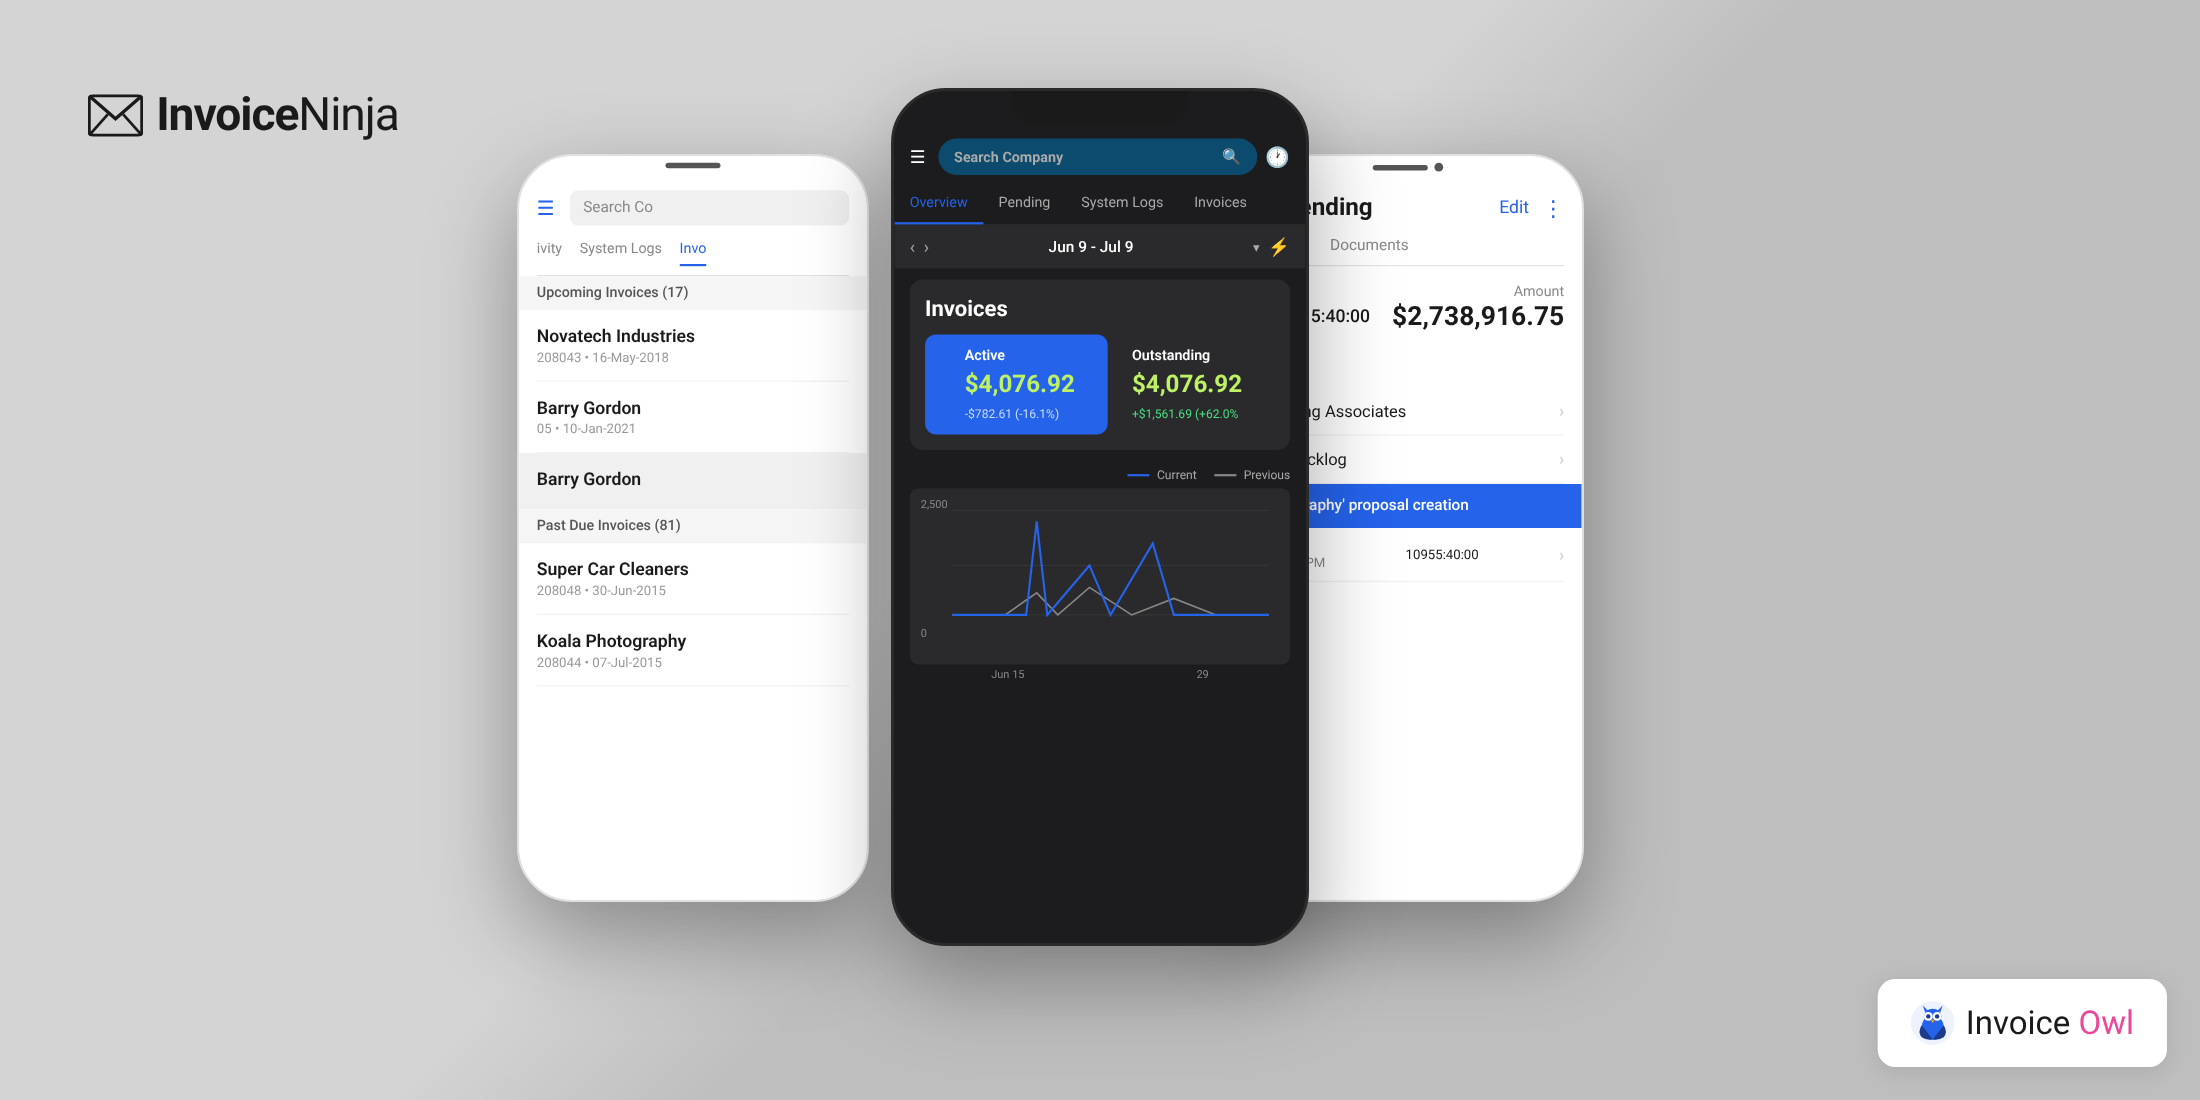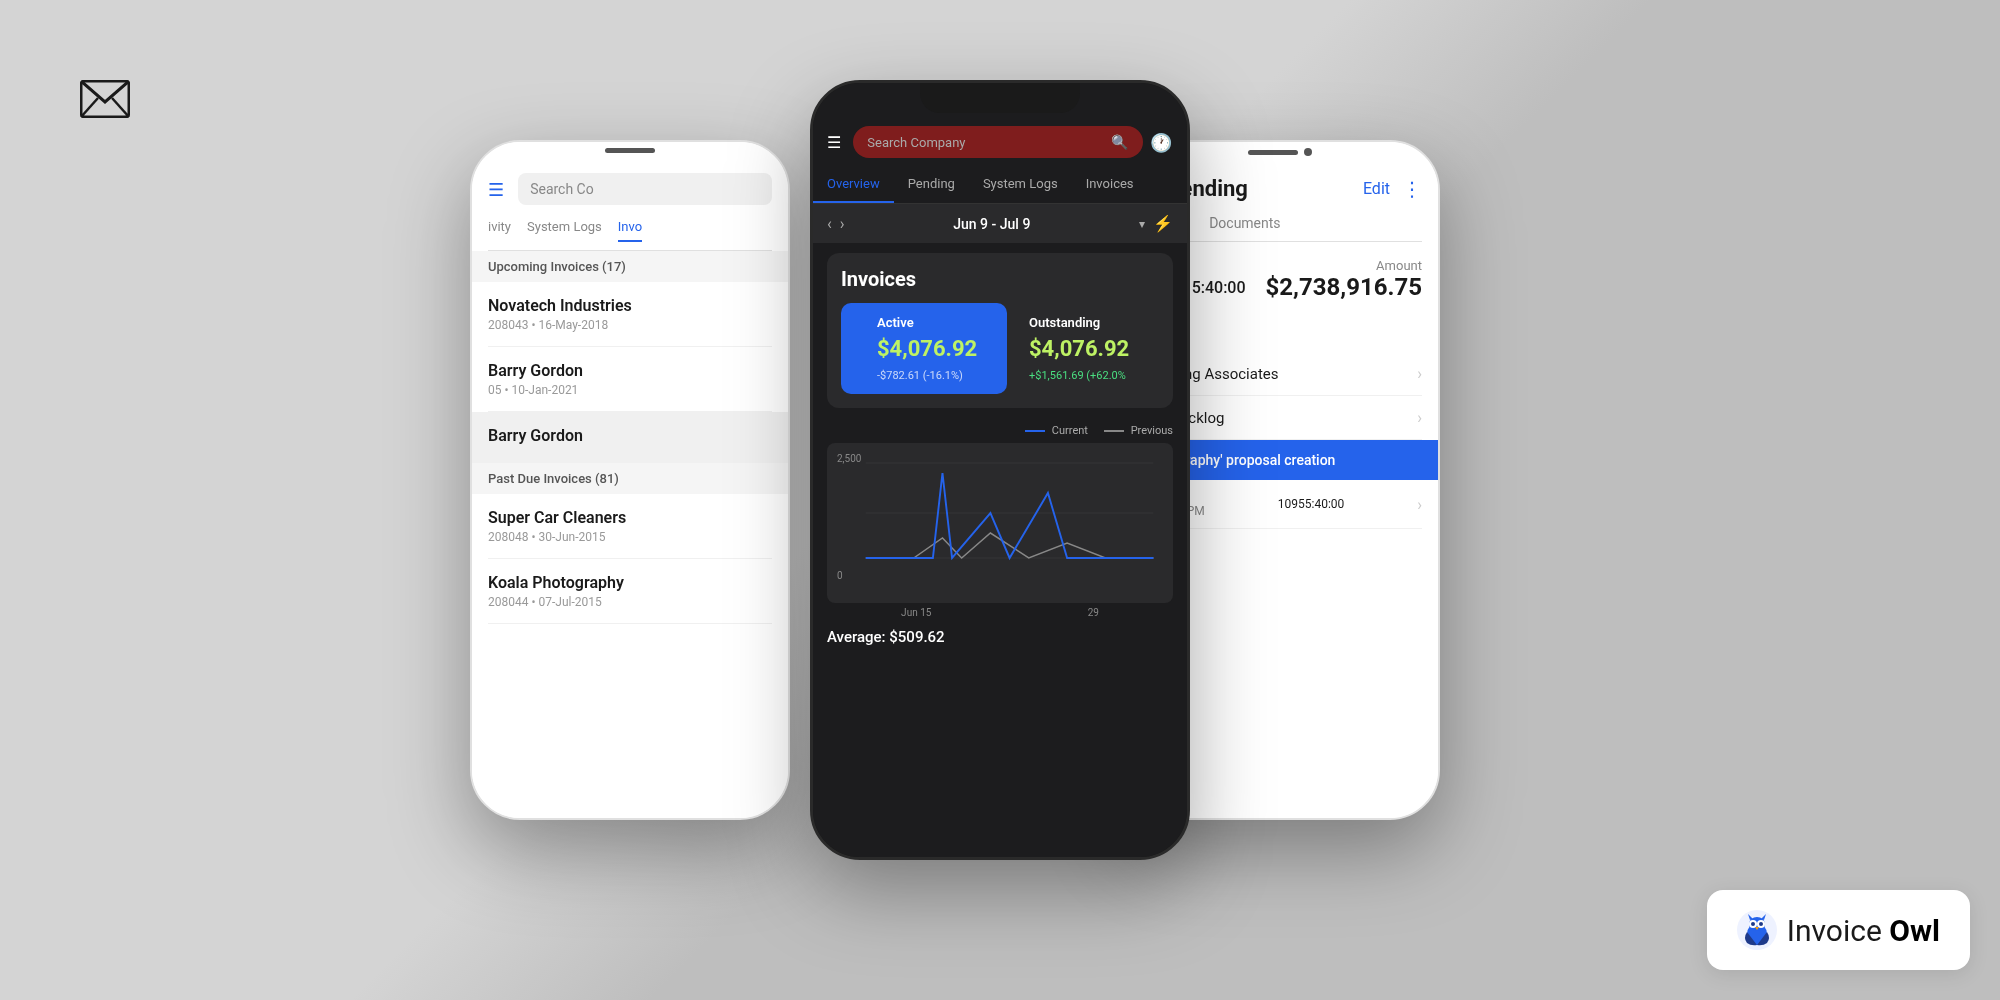--- a/index.html
+++ b/index.html
@@ -199,28 +199,29 @@
       gap: 8px;
       background: #1c1c1e;
     }
     .menu-icon {
       color: white;
       font-size: 16px;
       margin-right: 4px;
     }
     .search-bar-center {
       flex: 1;
-      background: #7f1d1d;
+      background: #0c4a6e;
       border-radius: 20px;
       padding: 8px 14px;
       font-size: 14px;
       color: #aaa;
       display: flex;
       align-items: flex-end;
       justify-content: space-between;
+      font-weight: bold;
     }
     .search-icon {
       color: #aaa;
       font-size: 14px;
     }
     .history-icon {
       color: white;
       font-size: 18px;
     }
     .center-tabs {
@@ -522,22 +523,22 @@
       gap: 10px;
       box-shadow: 0 4px 20px rgba(0,0,0,0.1);
       z-index: 20;
     }
     .owl-text {
       font-size: 30px;
       color: #1a1a1a;
       font-weight: 400;
     }
     .owl-text .owl-blue {
-      color: #000000;
-      font-weight: 700;
+      color: #ec4899;
+      font-weight: 400;
     }
 
     
     .chart-svg {
       width: 100%;
       height: 120px;
     }
   </style>
 </head>
 <body>
@@ -545,20 +546,23 @@
 <div class="bg-diagonal"></div>
 
 <div class="invoice-ninja-logo">
 
   <svg class="logo-icon" viewBox="0 0 50 38" fill="none" xmlns="http://www.w3.org/2000/svg">
     <rect x="1" y="1" width="48" height="36" rx="4" stroke="#1a1a1a" stroke-width="3" fill="none"></rect>
     <polyline points="1,1 25,22 49,1" stroke="#1a1a1a" stroke-width="3" fill="none"></polyline>
     <line x1="1" y1="37" x2="18" y2="18" stroke="#1a1a1a" stroke-width="2.5"></line>
     <line x1="49" y1="37" x2="32" y2="18" stroke="#1a1a1a" stroke-width="2.5"></line>
   </svg>
+  <span class="logo-text">
+    <strong>Invoice</strong><span>Ninja</span>
+  </span>
 </div>
 
 <div class="phones-container">
 
   <div class="phone phone-left">
     <div class="phone-camera-row">
       <div class="camera-pill"></div>
     </div>
     <div class="phone-screen">
       <div class="left-screen">
@@ -665,21 +669,20 @@
 
           <polyline points="30,105 80,105 100,105 110,20 120,105 160,60 180,105 220,40 240,105 280,105 330,105" fill="none" stroke="#2563eb" stroke-width="2"></polyline>
         </svg>
         <span class="chart-y-label-0">0</span>
       </div>
       <div class="chart-x-labels">
         <span>Jun 15</span>
         <span>29</span>
       </div>
 
-      <div class="average-text">Average: $509.62</div>
     </div>
   </div>
 
   <div class="phone phone-right">
     <div class="phone-camera-row">
       <div class="camera-pill"></div>
       <div class="camera-dot"></div>
     </div>
     <div class="phone-screen">
       <div class="right-screen">

